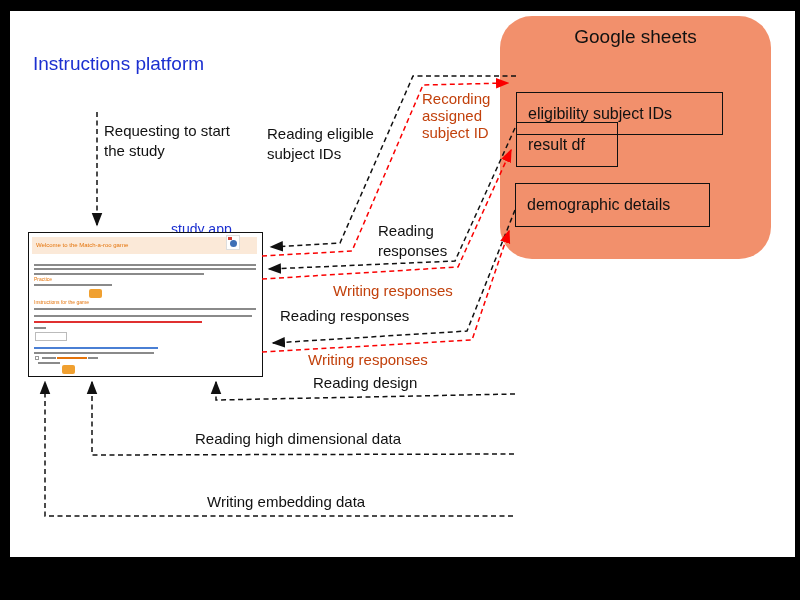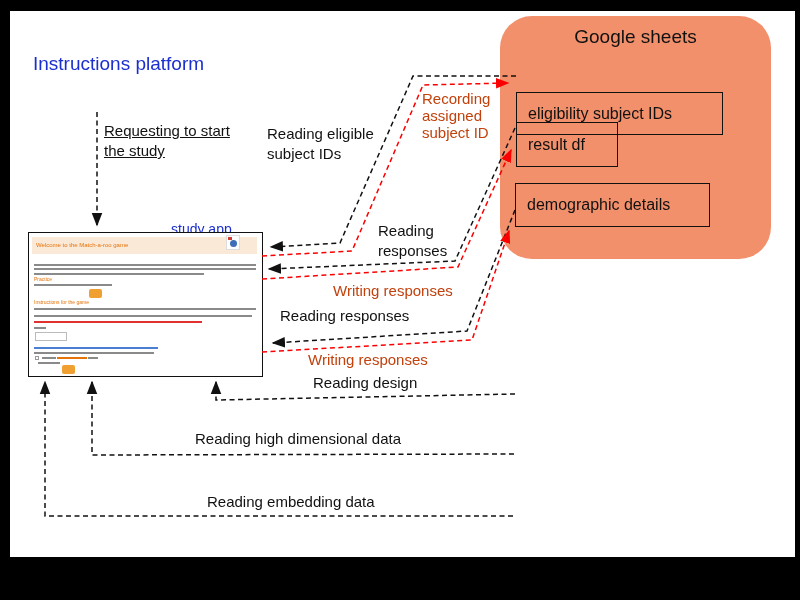--- a/index.html
+++ b/index.html
@@ -100,28 +100,28 @@
       <path d="M515,128 L455,261 L269,269" stroke="#111" marker-end="url(#ab)"></path>
       <path d="M262,279 L458,267 L511,150" stroke="#fa0000" marker-end="url(#ar)"></path>
       <path d="M515,210 L467,331 L273,343" stroke="#111" marker-end="url(#ab)"></path>
       <path d="M262,352 L472,340 L509,231" stroke="#fa0000" marker-end="url(#ar)"></path>
       <path d="M515,394 L216,400 L216,382" stroke="#111" marker-end="url(#ab)"></path>
       <path d="M514,454 L92,455 L92,382" stroke="#111" marker-end="url(#ab)"></path>
       <path d="M513,516 L45,516 L45,382" stroke="#111" marker-end="url(#ab)"></path>
     </g>
   </svg>
 
-  <div class="lbl" style="left:104px;top:121px;text-decoration:underline;">Requesting to start
+  <div class="lbl" style="left:104px;top:121px;">Requesting to start
 the study</div>
   <div class="lbl" style="left:267px;top:124px;">Reading eligible
 subject IDs</div>
   <div class="lbl red" style="left:422px;top:90px;line-height:17px;">Recording
 assigned
 subject ID</div>
   <div class="lbl" style="left:378px;top:221px;">Reading
 responses</div>
   <div class="lbl red" style="left:333px;top:281px;">Writing responses</div>
   <div class="lbl" style="left:280px;top:306px;">Reading responses</div>
   <div class="lbl red" style="left:308px;top:350px;">Writing responses</div>
   <div class="lbl" style="left:313px;top:373px;">Reading design</div>
   <div class="lbl" style="left:195px;top:429px;">Reading high dimensional data</div>
-  <div class="lbl" style="left:207px;top:492px;">Reading embedding data</div>
+  <div class="lbl" style="left:207px;top:492px;">Writing embedding data</div>
 </div>
 
 </body></html>

